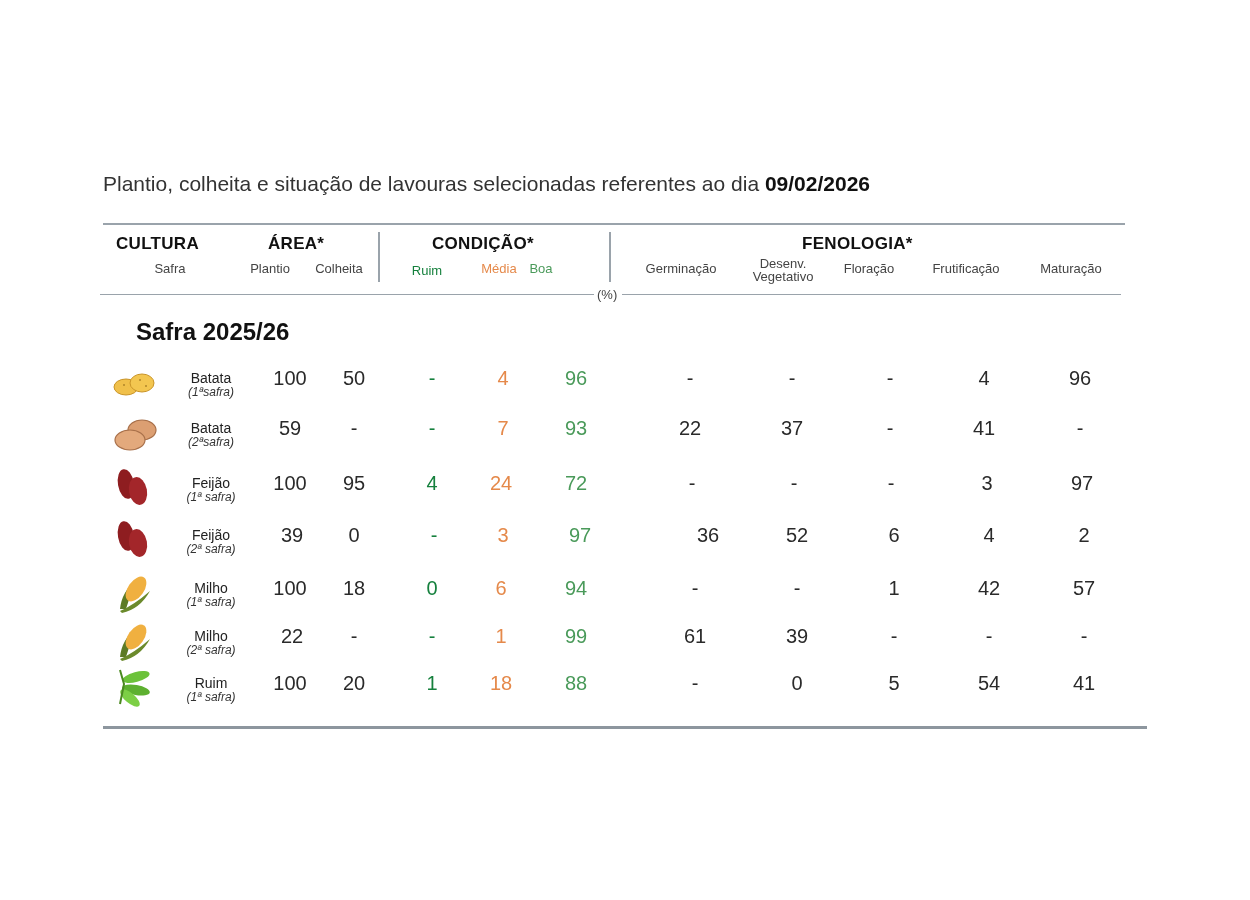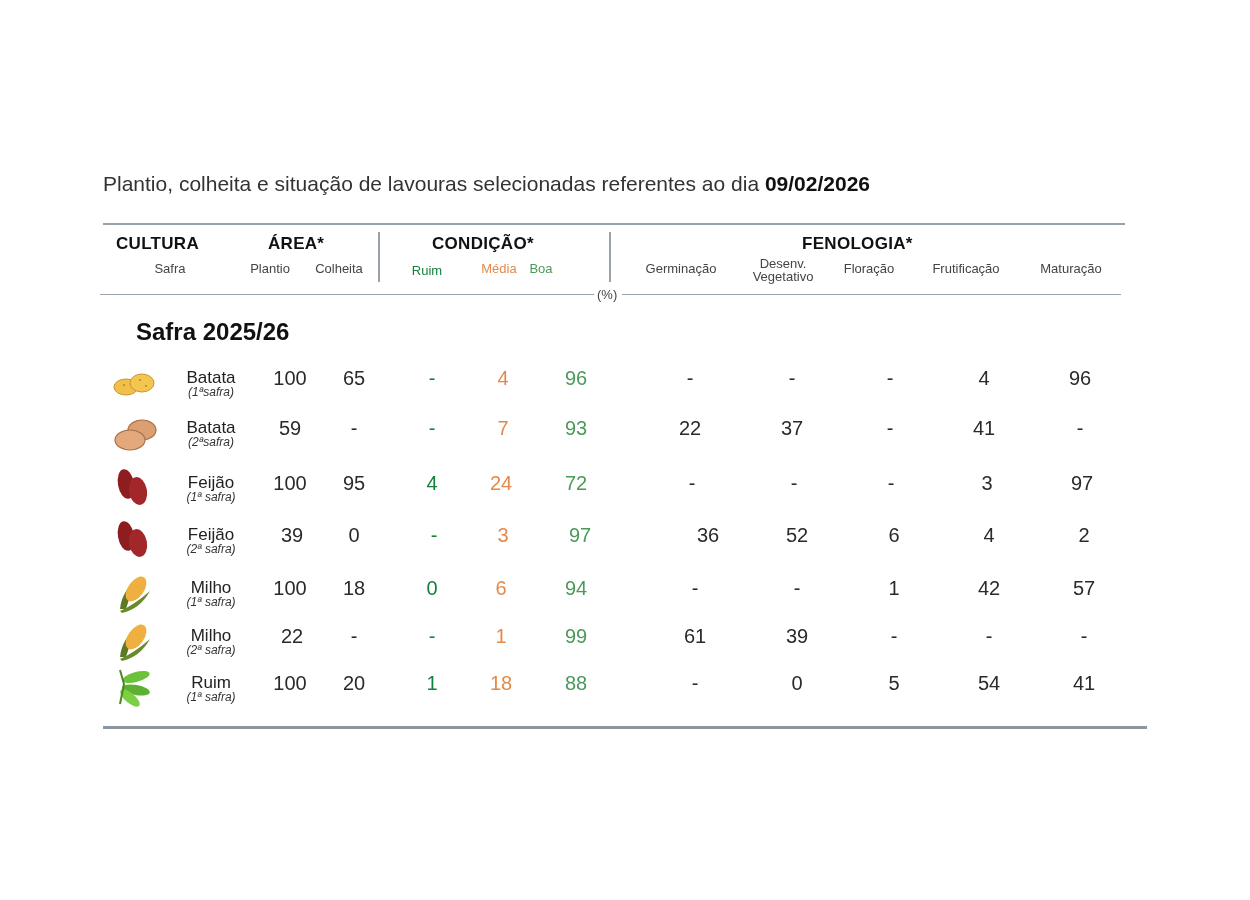--- a/index.html
+++ b/index.html
@@ -11,21 +11,21 @@
   .rule-bot{position:absolute;left:103px;top:726px;width:1044px;height:3px;background:#8d969e;}
   .vsep{position:absolute;top:232px;height:50px;width:2px;background:#9aa3ab;}
   .pct{position:absolute;left:596px;top:287px;font-size:13px;color:#444;background:#fff;padding:0 1px;}
   .h1{position:absolute;top:234px;font-size:17px;font-weight:700;color:#111;letter-spacing:.3px;white-space:nowrap;}
   .h2{position:absolute;top:261px;font-size:13px;color:#444;white-space:nowrap;text-align:center;}
   .h2.two{top:257px;line-height:13px;}
   .section{position:absolute;left:136px;top:318px;font-size:24px;font-weight:700;color:#111;}
   .row{position:absolute;left:0;width:1250px;height:48px;}
   .icon{position:absolute;left:110px;width:50px;height:44px;}
   .name{position:absolute;left:172px;width:78px;text-align:center;}
-  .name .n{display:block;font-size:17px;color:#222;line-height:18px;}
+  .name .n{display:block;font-size:14px;color:#222;line-height:18px;}
   .name .s{display:block;font-size:12px;font-style:italic;color:#333;line-height:11px;}
   .cell{position:absolute;top:4px;width:60px;text-align:center;font-size:20px;color:#2a2a2a;}
   .red{color:#15803d;}
   .ora{color:#e5894a;}
   .grn{color:#4a9a5a;}
 </style>
 </head>
 <body>
 
 <div class="title"><span>Plantio, colheita e situação de lavouras selecionadas referentes ao dia </span><b>09/02/2026</b></div>
@@ -90,21 +90,21 @@
 
 <div class="row" style="top:363px">
   <svg class="icon" style="top:0" viewBox="0 0 50 44">
       <use href="#ico-potato-y"></use>
     </svg>
   <div class="name" style="top:6px">
       <span class="n">Batata</span>
       <span class="s">(1ªsafra)</span>
     </div>
   <div class="cell" style="left:260px">100</div>
-  <div class="cell" style="left:324px">65</div>
+  <div class="cell" style="left:324px">50</div>
   <div class="cell red" style="left:402px">-</div>
   <div class="cell ora" style="left:473px">4</div>
   <div class="cell grn" style="left:546px">96</div>
   <div class="cell" style="left:660px">-</div>
   <div class="cell" style="left:762px">-</div>
   <div class="cell" style="left:860px">-</div>
   <div class="cell" style="left:954px">4</div>
   <div class="cell" style="left:1050px">96</div>
 </div>
 

